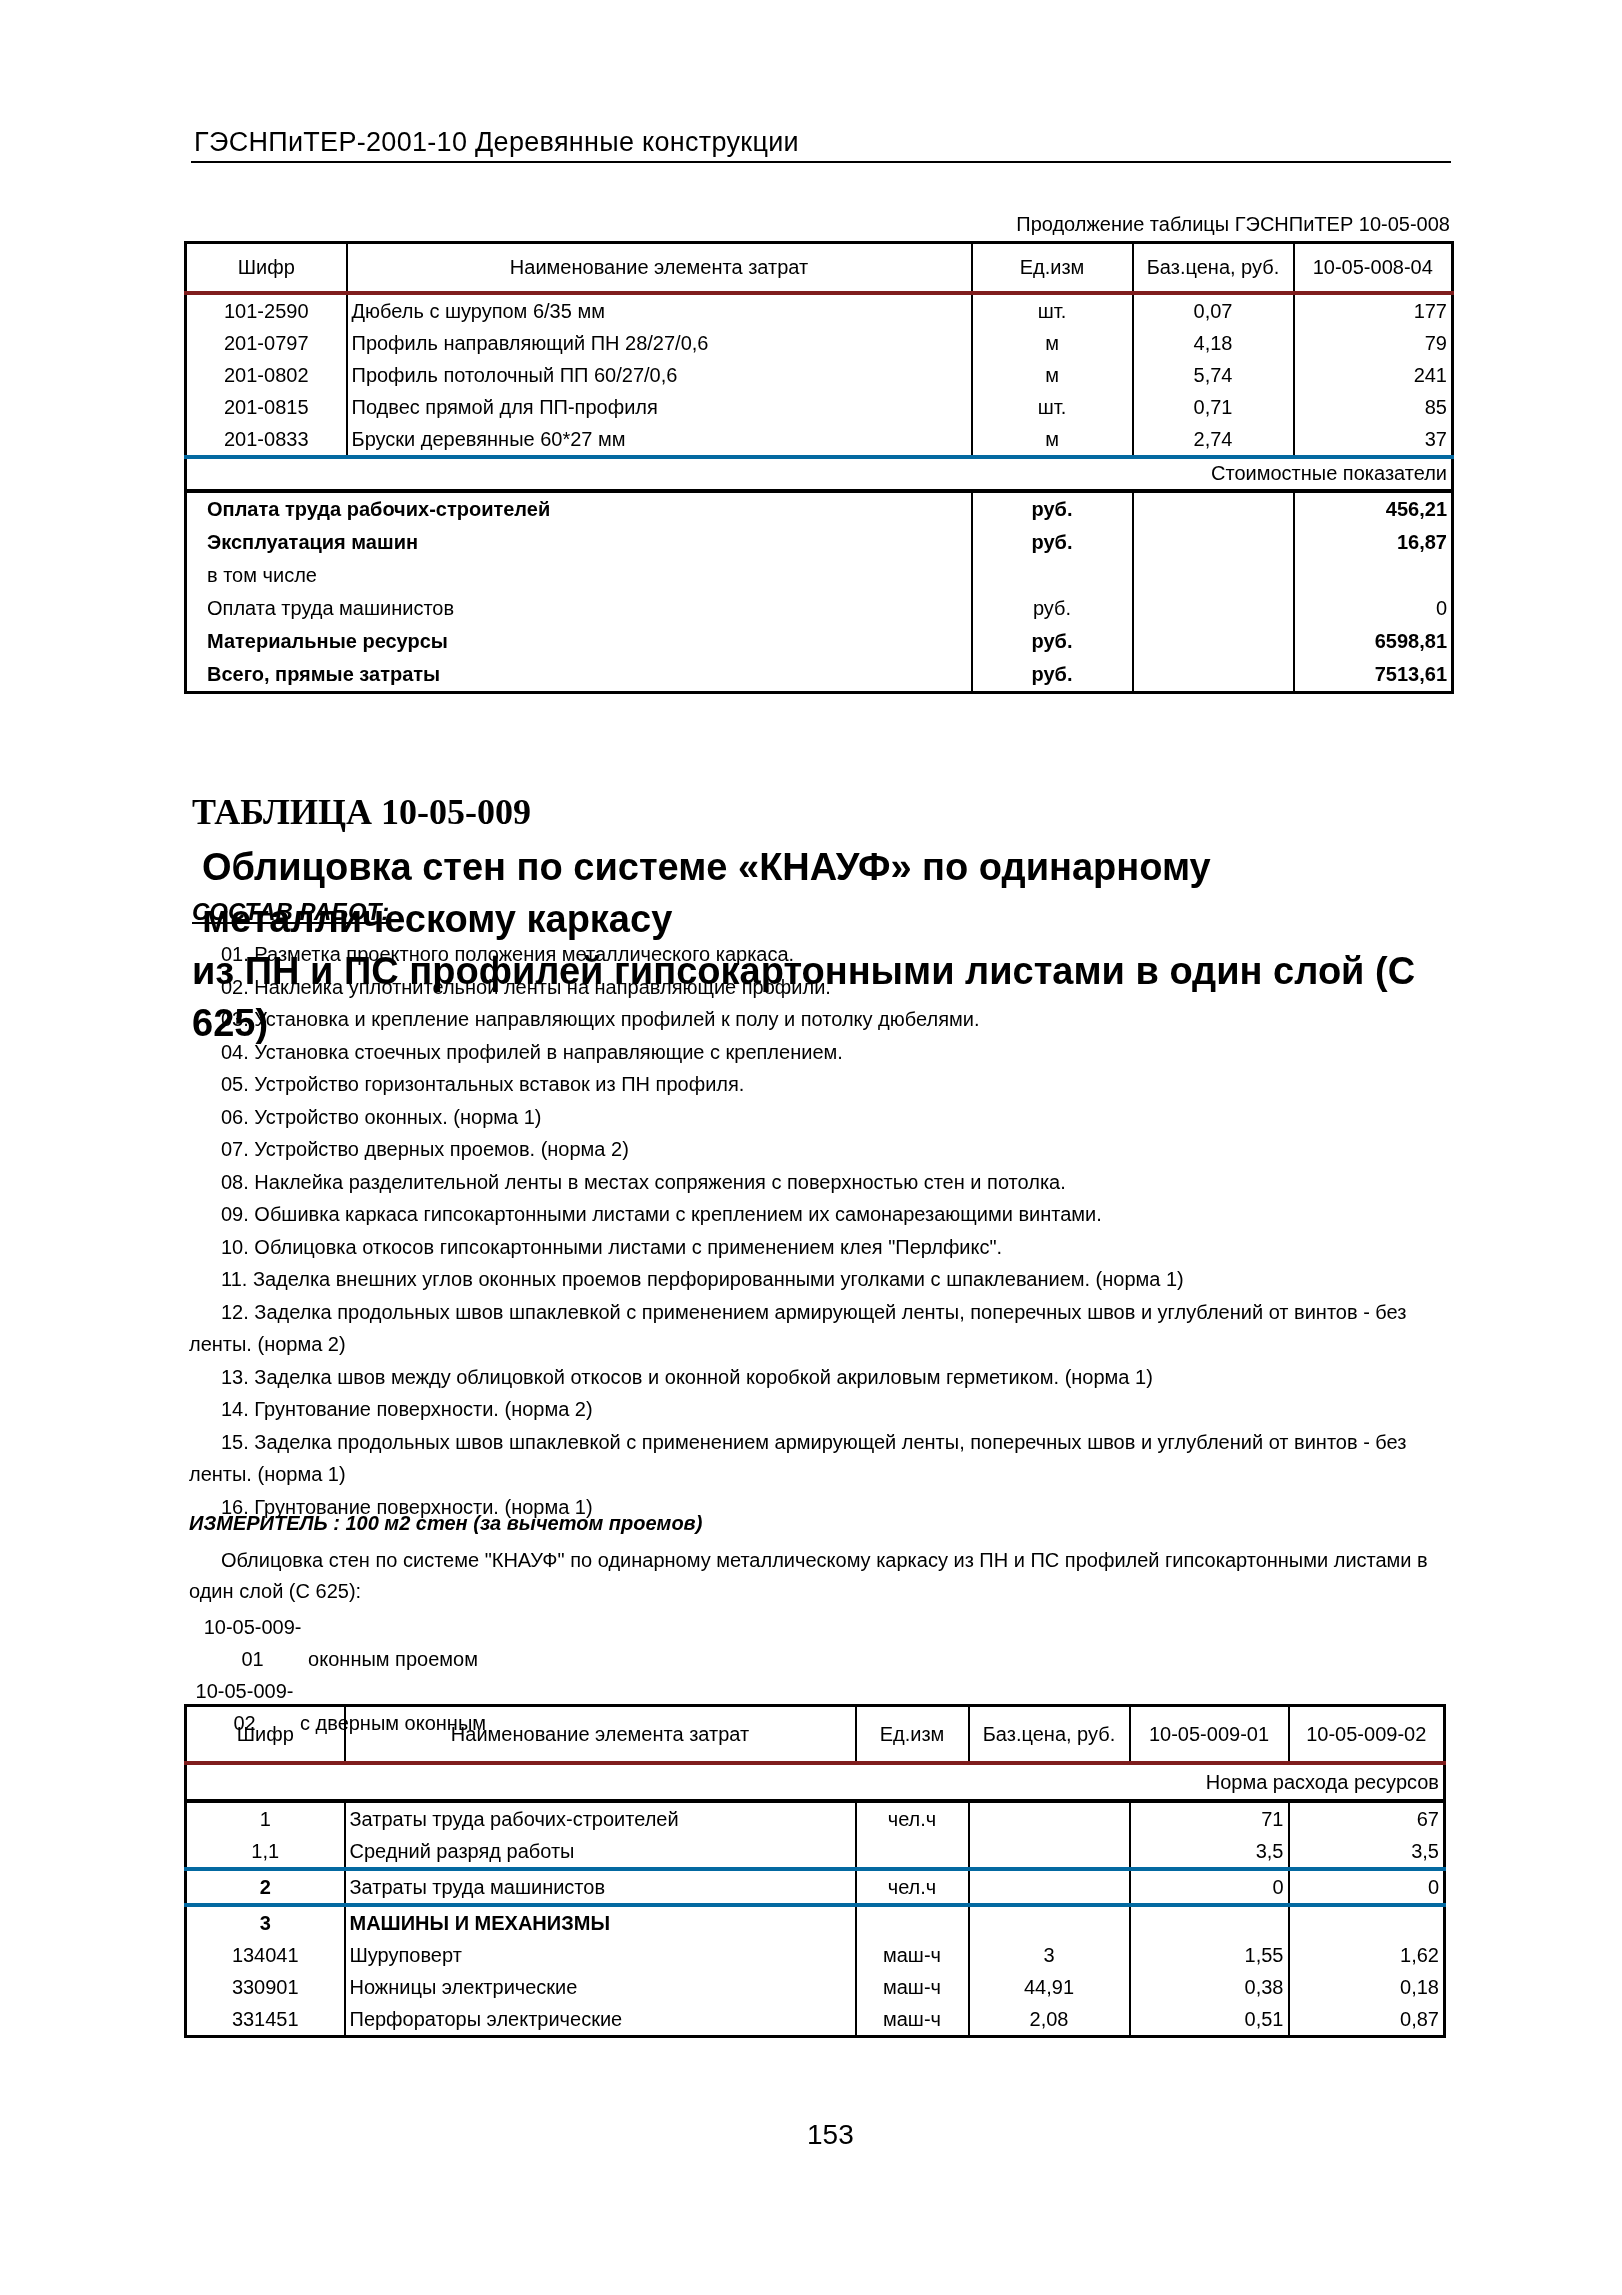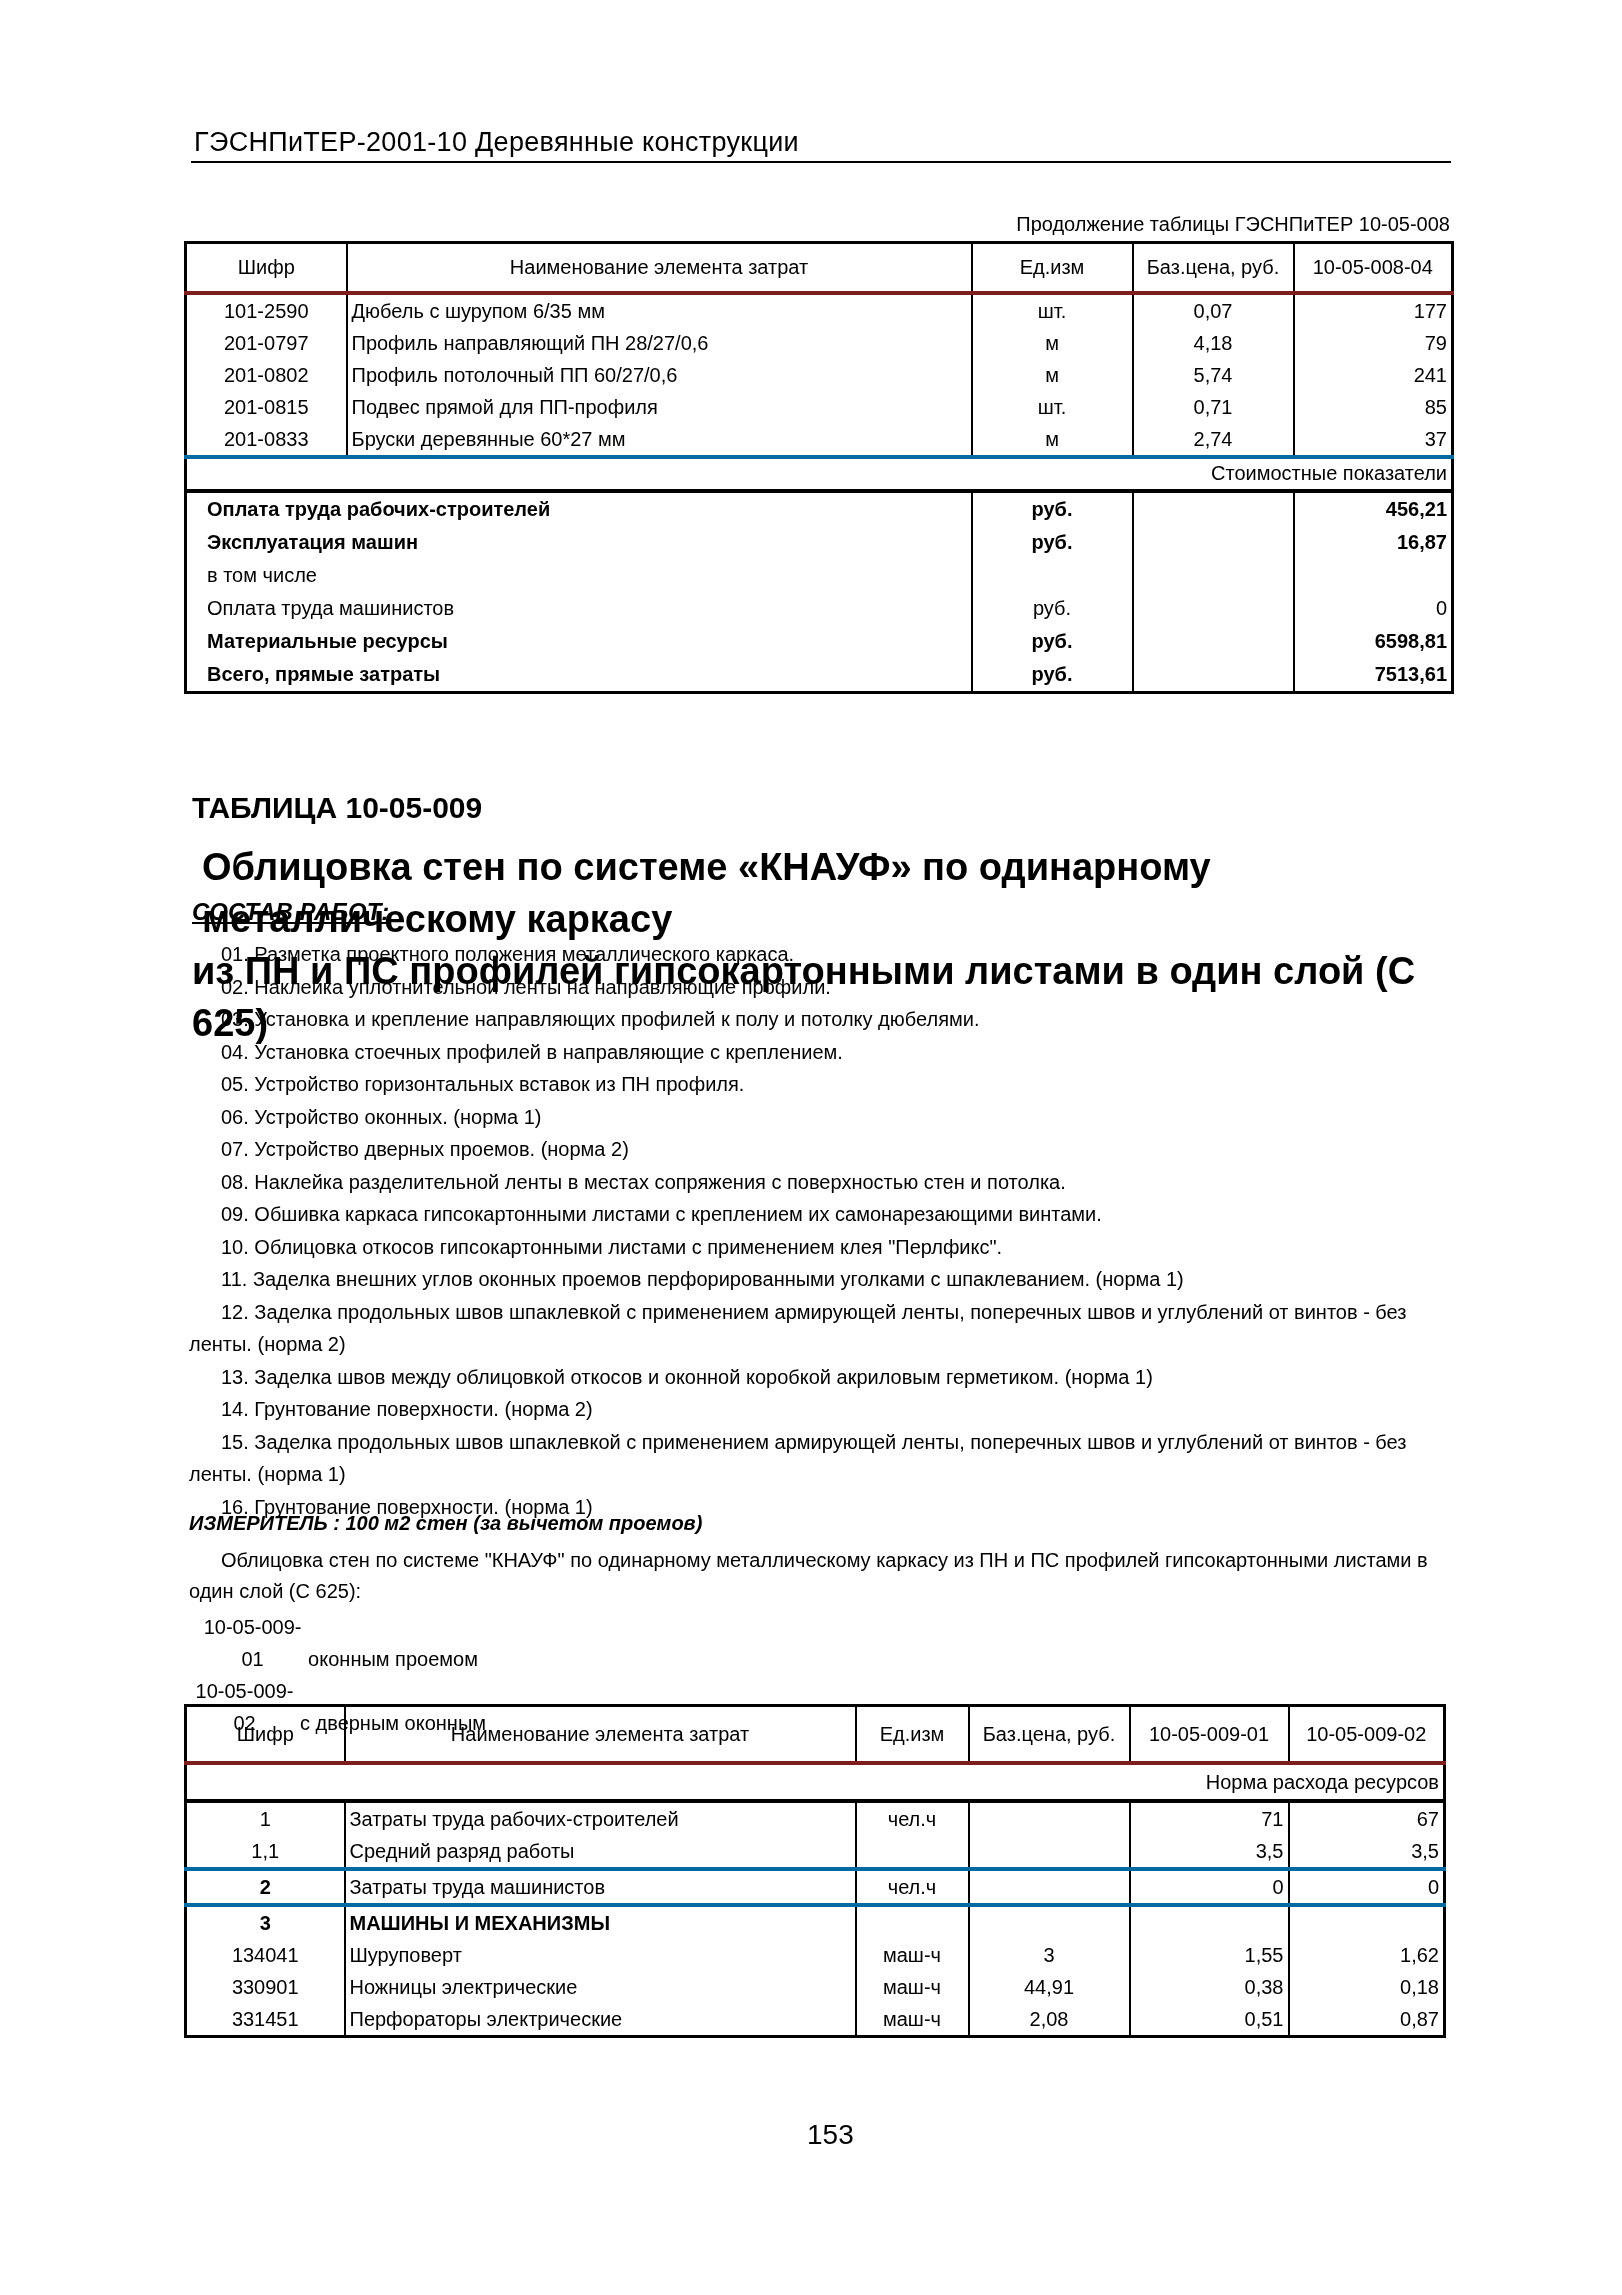--- a/index.html
+++ b/index.html
@@ -22,21 +22,21 @@
   .drow td { height: 32px; }
   .center { text-align: center; }
   .right { text-align: right; }
   .left { text-align: left; }
   .bold { font-weight: bold !important; }
   .sep-bottom td { border-bottom: 4px solid #0369a1; }
   .span-row td { height: 29.5px; text-align: right; border-bottom: 4px solid #000; }
   .sumrow td { height: 33px; }
   .sumrow td.lbl { padding-left: 20px; }
 
-  .table-title { left: 192px; top: 791px; font-size: 30px; font-weight: bold; white-space: nowrap; }
+  .table-title { left: 192px; top: 791px; font-size: 36px; font-weight: bold; white-space: nowrap; font-family: Liberation Serif, serif; }
   .section-title { left: 198px; top: 821px; font-size: 38px; font-weight: bold; line-height: 52px; width: 1273px; }
   .section-title .l1 { display: block; margin-top: 0; }
   .section-title .l1 { padding-left: 4px; }
   .works-head { left: 192px; top: 905px; font-size: 24px; font-weight: bold; font-style: italic; white-space: nowrap; text-decoration: underline; }
 
   .works { left: 189px; top: 938px; width: 1260px; font-size: 20px; line-height: 32.5px; }
   .works .item { text-indent: 32px; }
   .measure { left: 189px; top: 1512px; font-size: 20px; font-weight: bold; font-style: italic; white-space: nowrap; }
   .intro { left: 189px; top: 1545px; width: 1260px; font-size: 20px; line-height: 31px; text-indent: 32px; }
   .variants { left: 189px; top: 1608px; font-size: 20px; line-height: 32px; }

